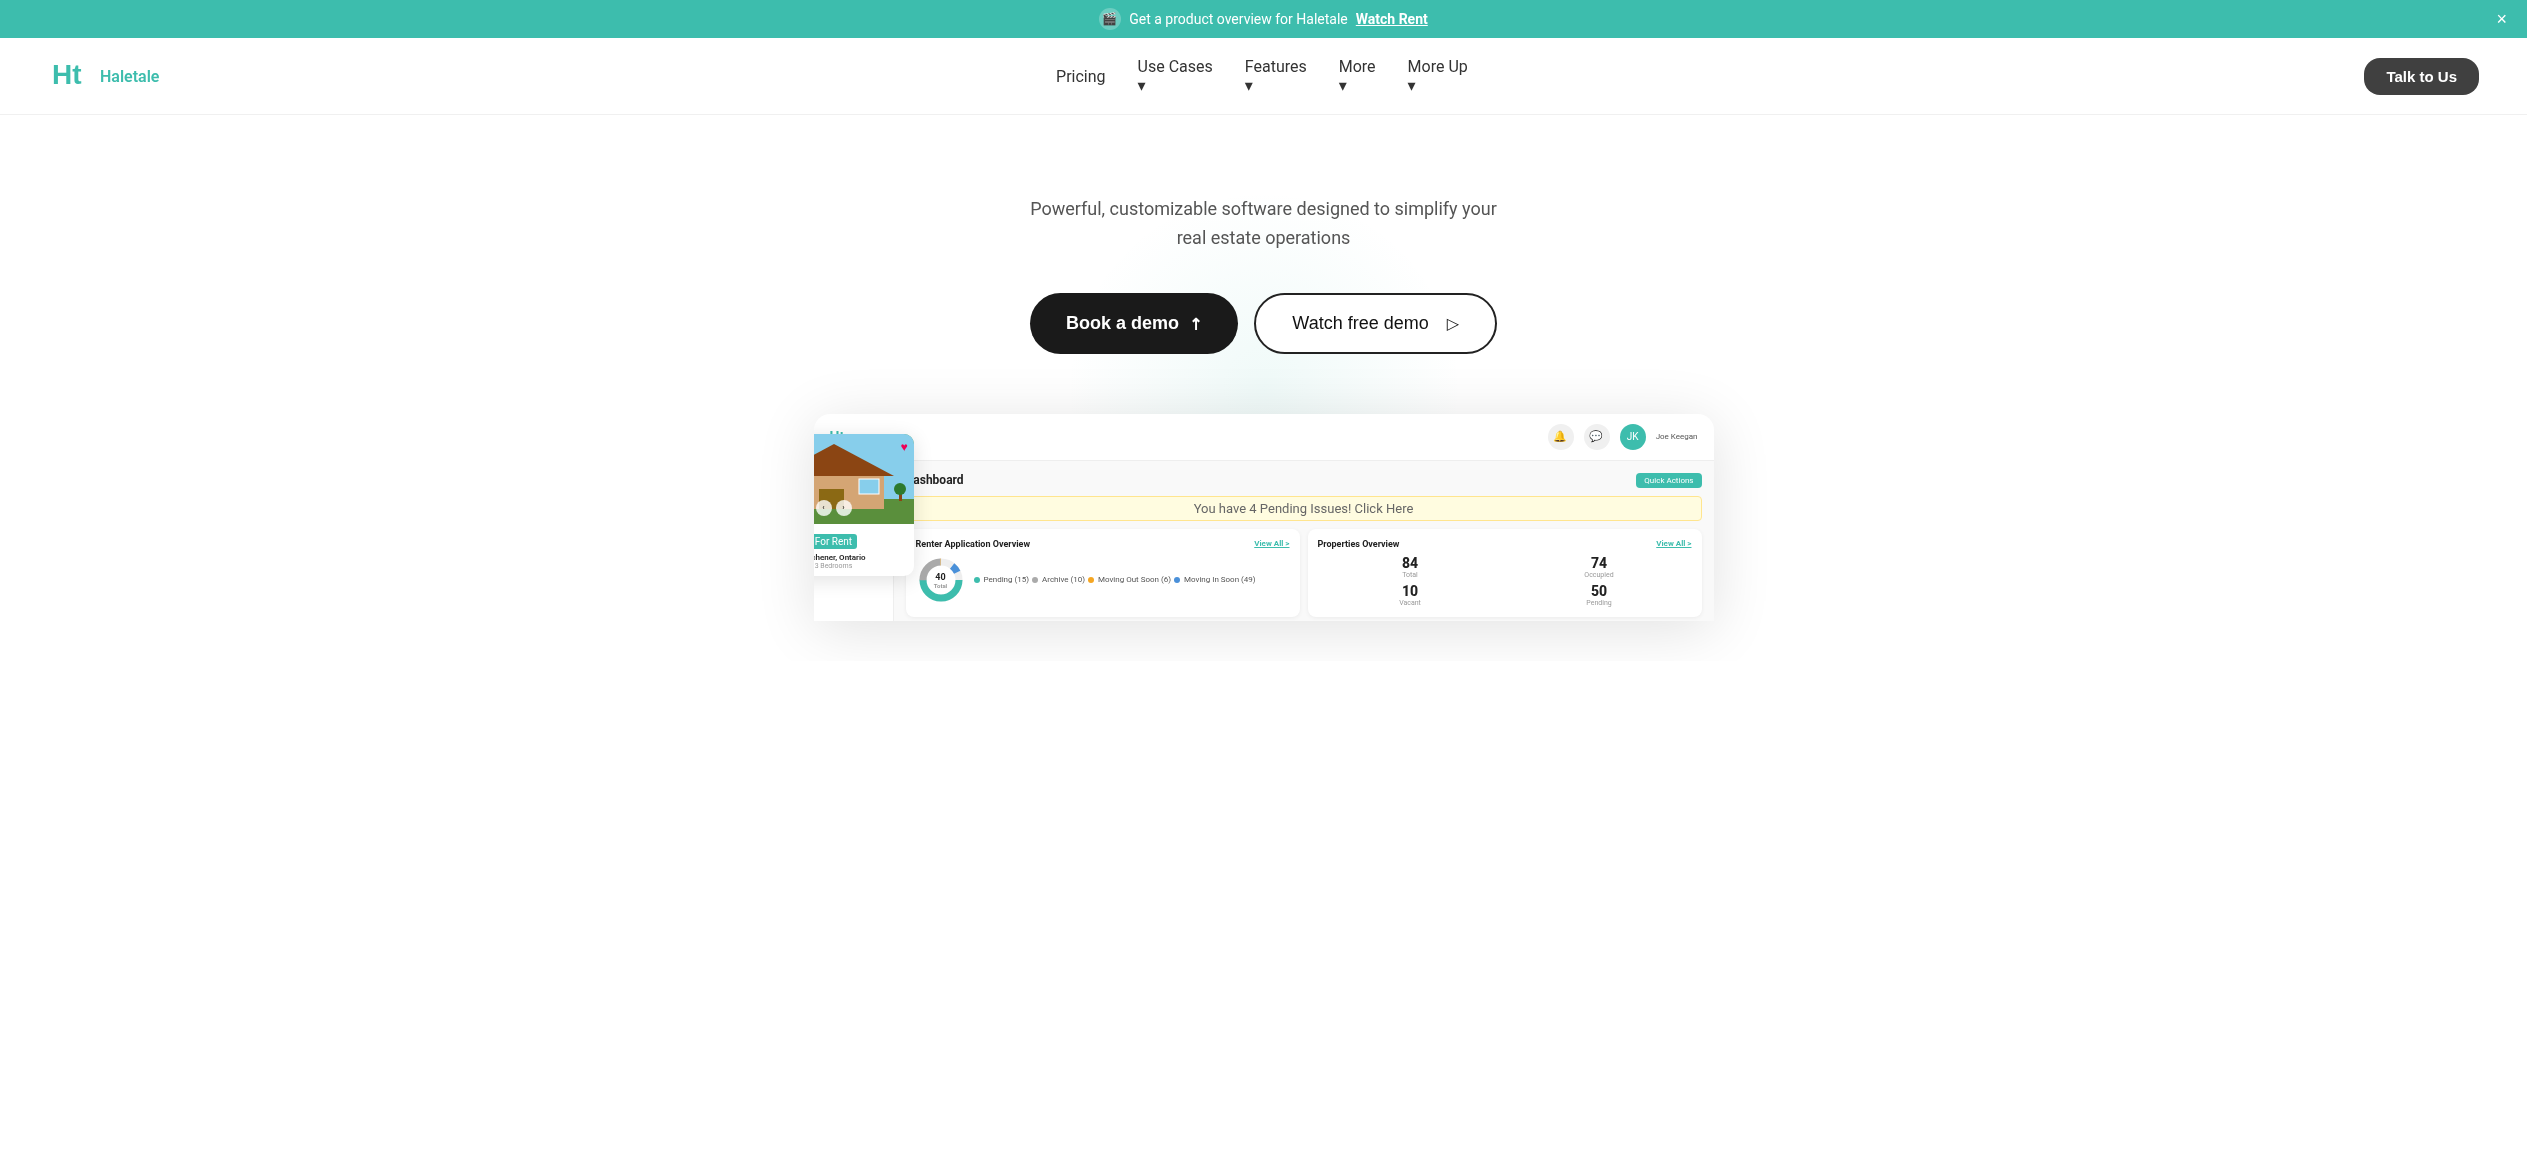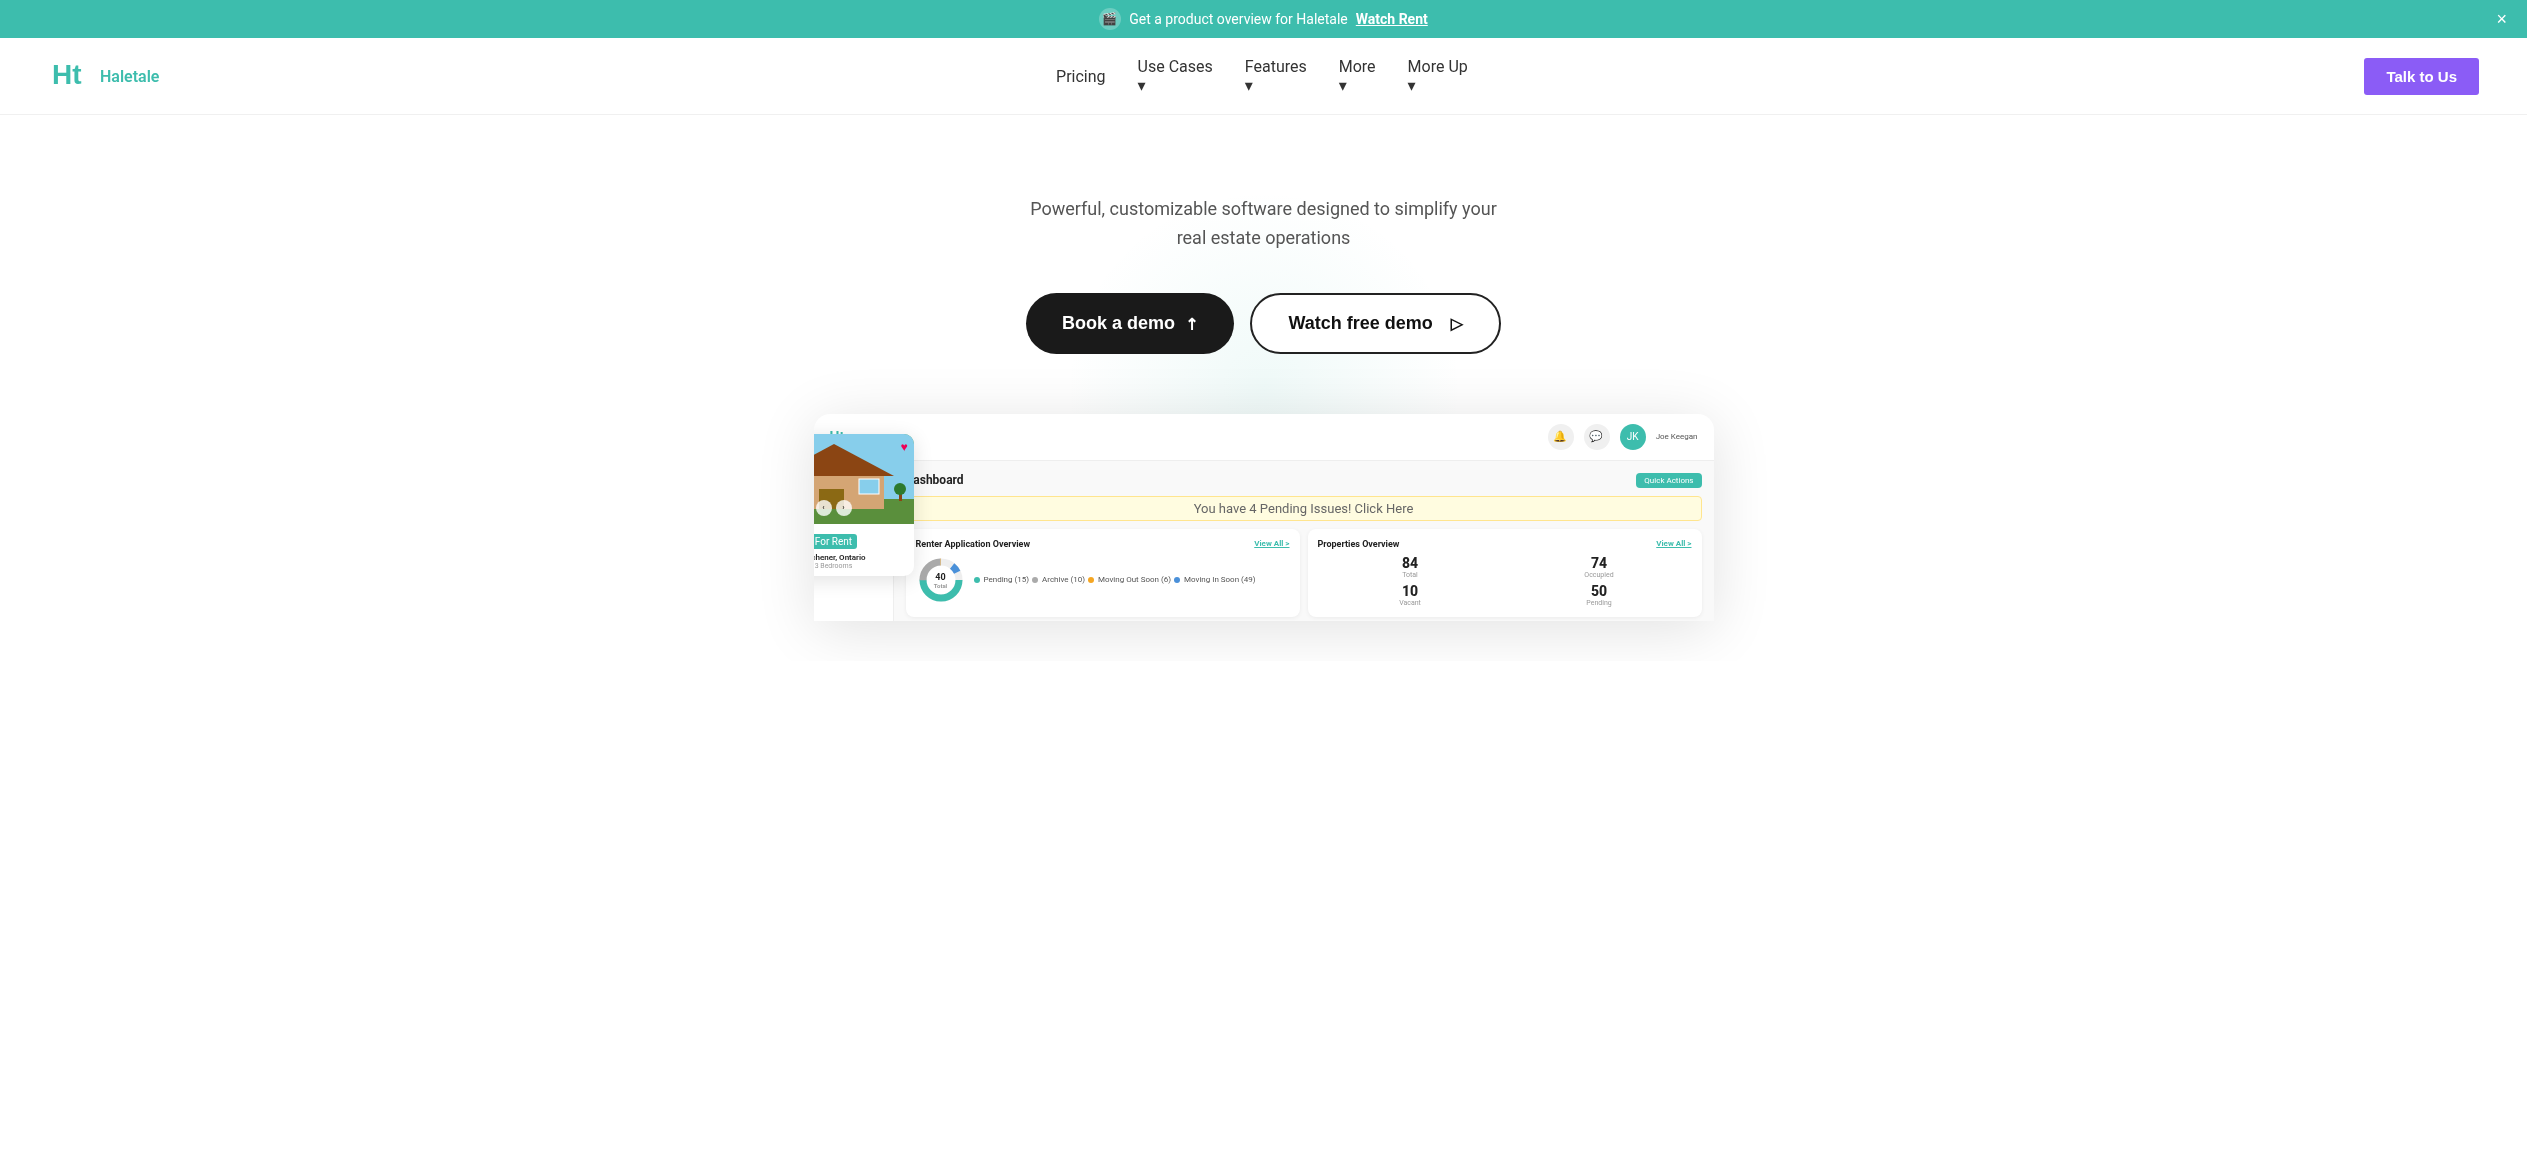--- a/index.html
+++ b/index.html
@@ -96,24 +96,24 @@
       cursor: pointer;
       display: flex;
       align-items: center;
       gap: 4px;
     }
     .nav-chevron {
       font-size: 10px;
       color: #555;
     }
     .nav-cta {
-      background: #8b5cf6;
+      background: #404040;
       color: #fff !important;
       padding: 10px 22px;
-      border-radius: 3px;
+      border-radius: 16px;
       font-weight: 600;
       font-size: 15px;
       cursor: pointer;
       border: none;
       white-space: nowrap;
     }
 
     
     .hero {
       text-align: center;
@@ -174,21 +174,21 @@
       font-size: 16px;
       transform: rotate(-45deg);
       display: inline-block;
     }
     .btn-secondary {
       background: #fff;
       color: #111;
       padding: 18px 36px;
       border-radius: 50px;
       font-size: 18px;
-      font-weight: 700;
+      font-weight: 400;
       border: 2px solid #222;
       cursor: pointer;
       display: flex;
       align-items: center;
       gap: 18px;
     }
     .btn-play {
       font-size: 16px;
     }
 

